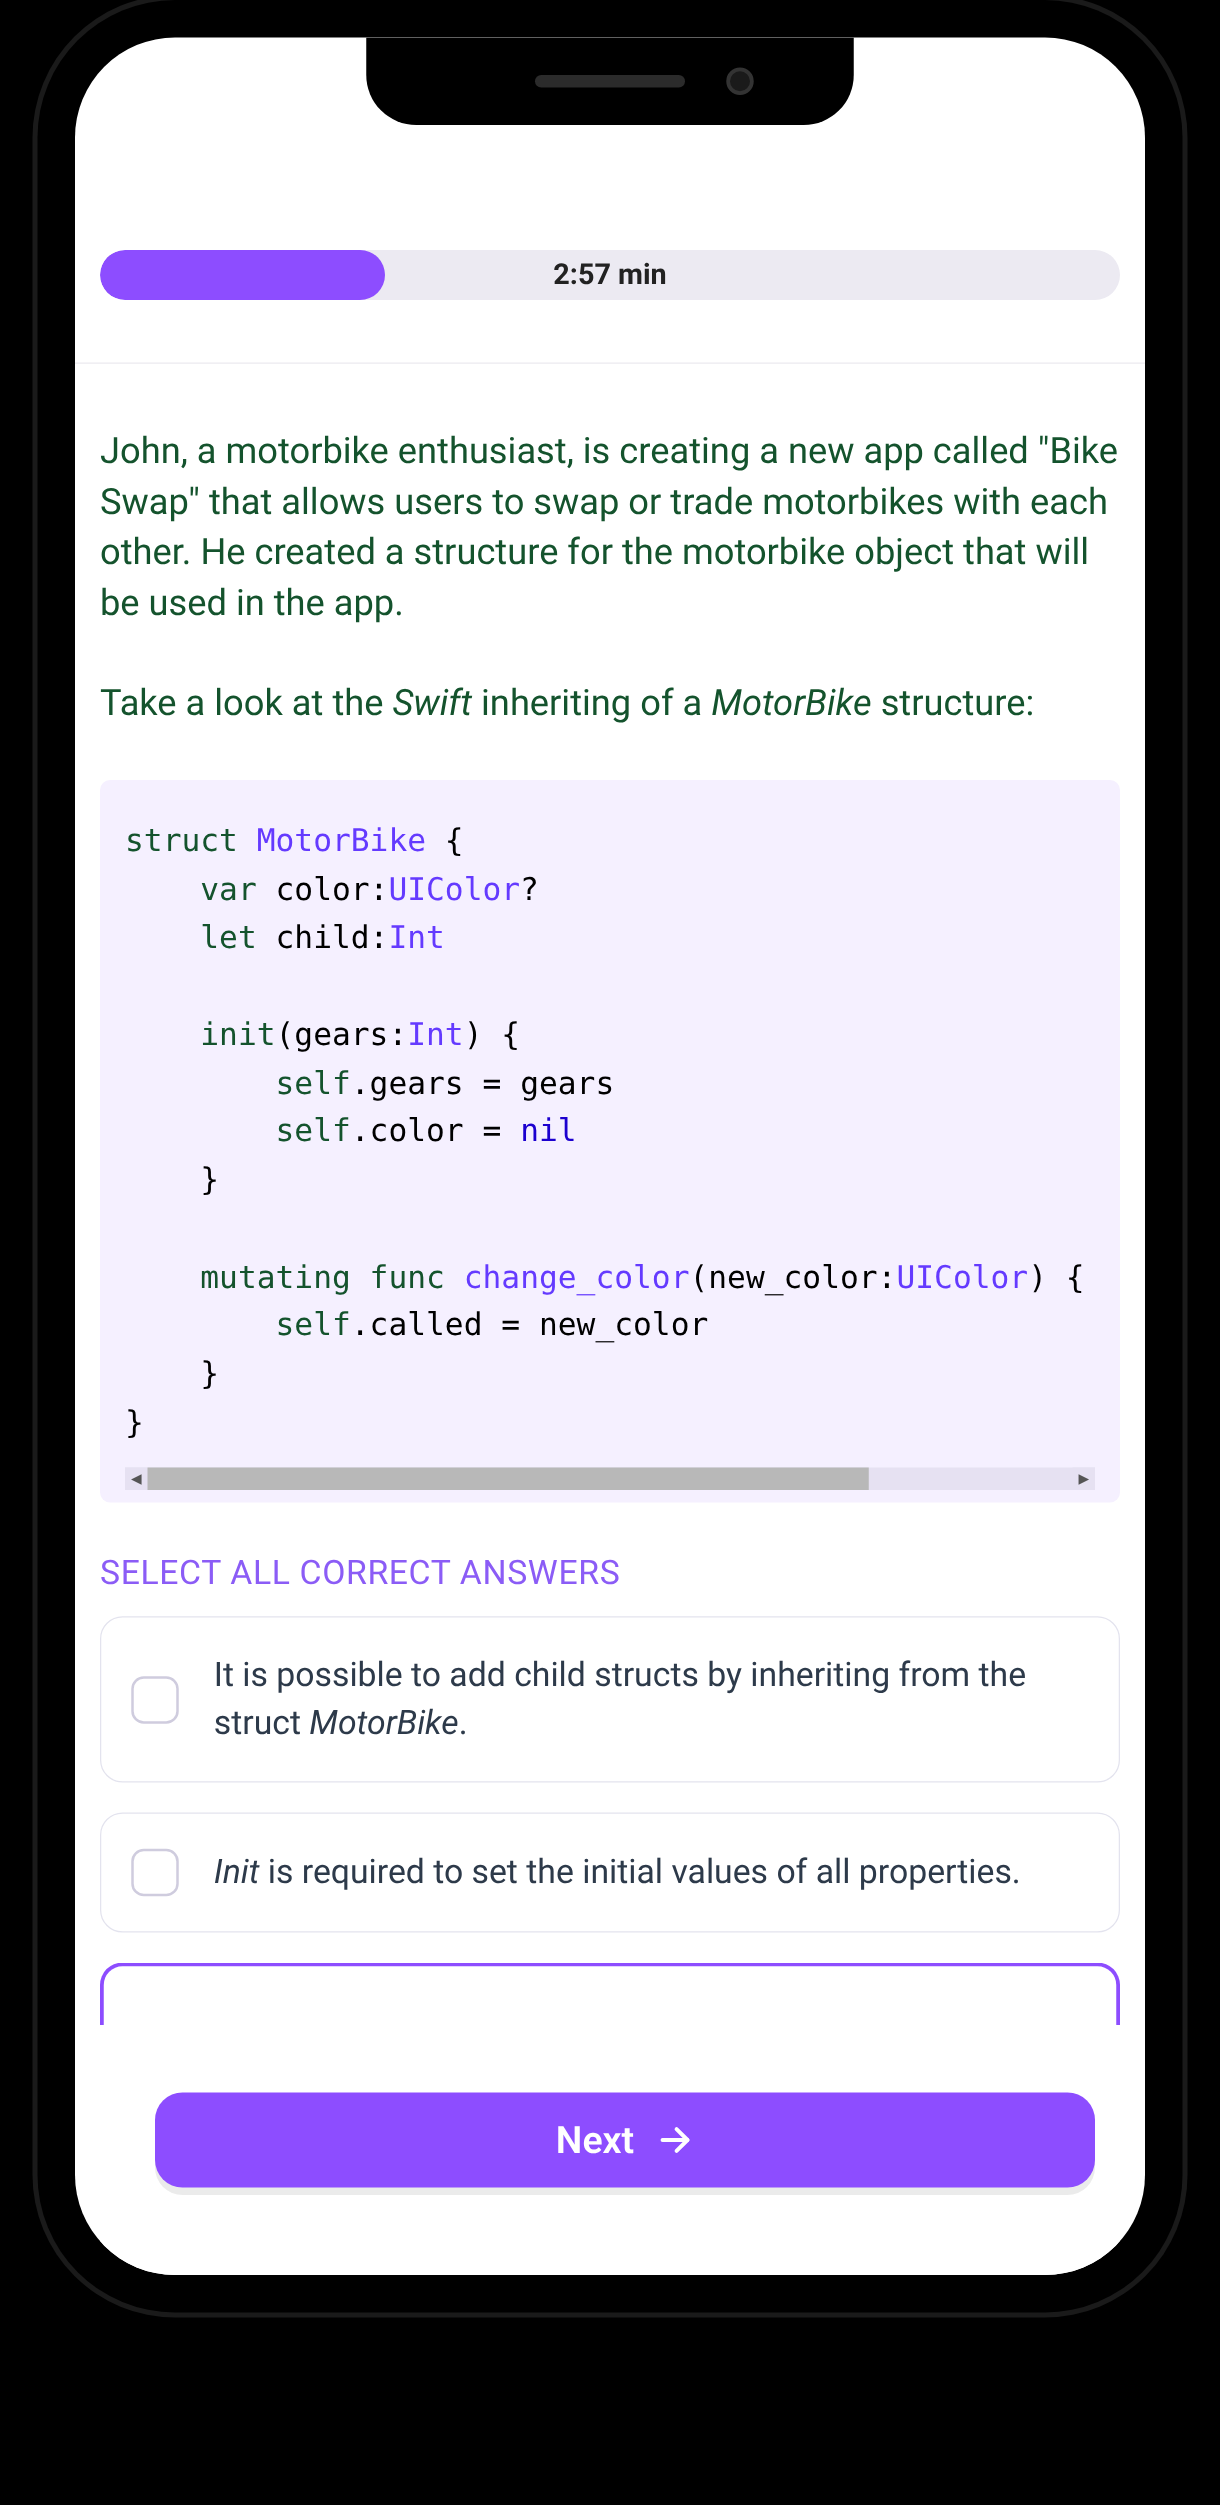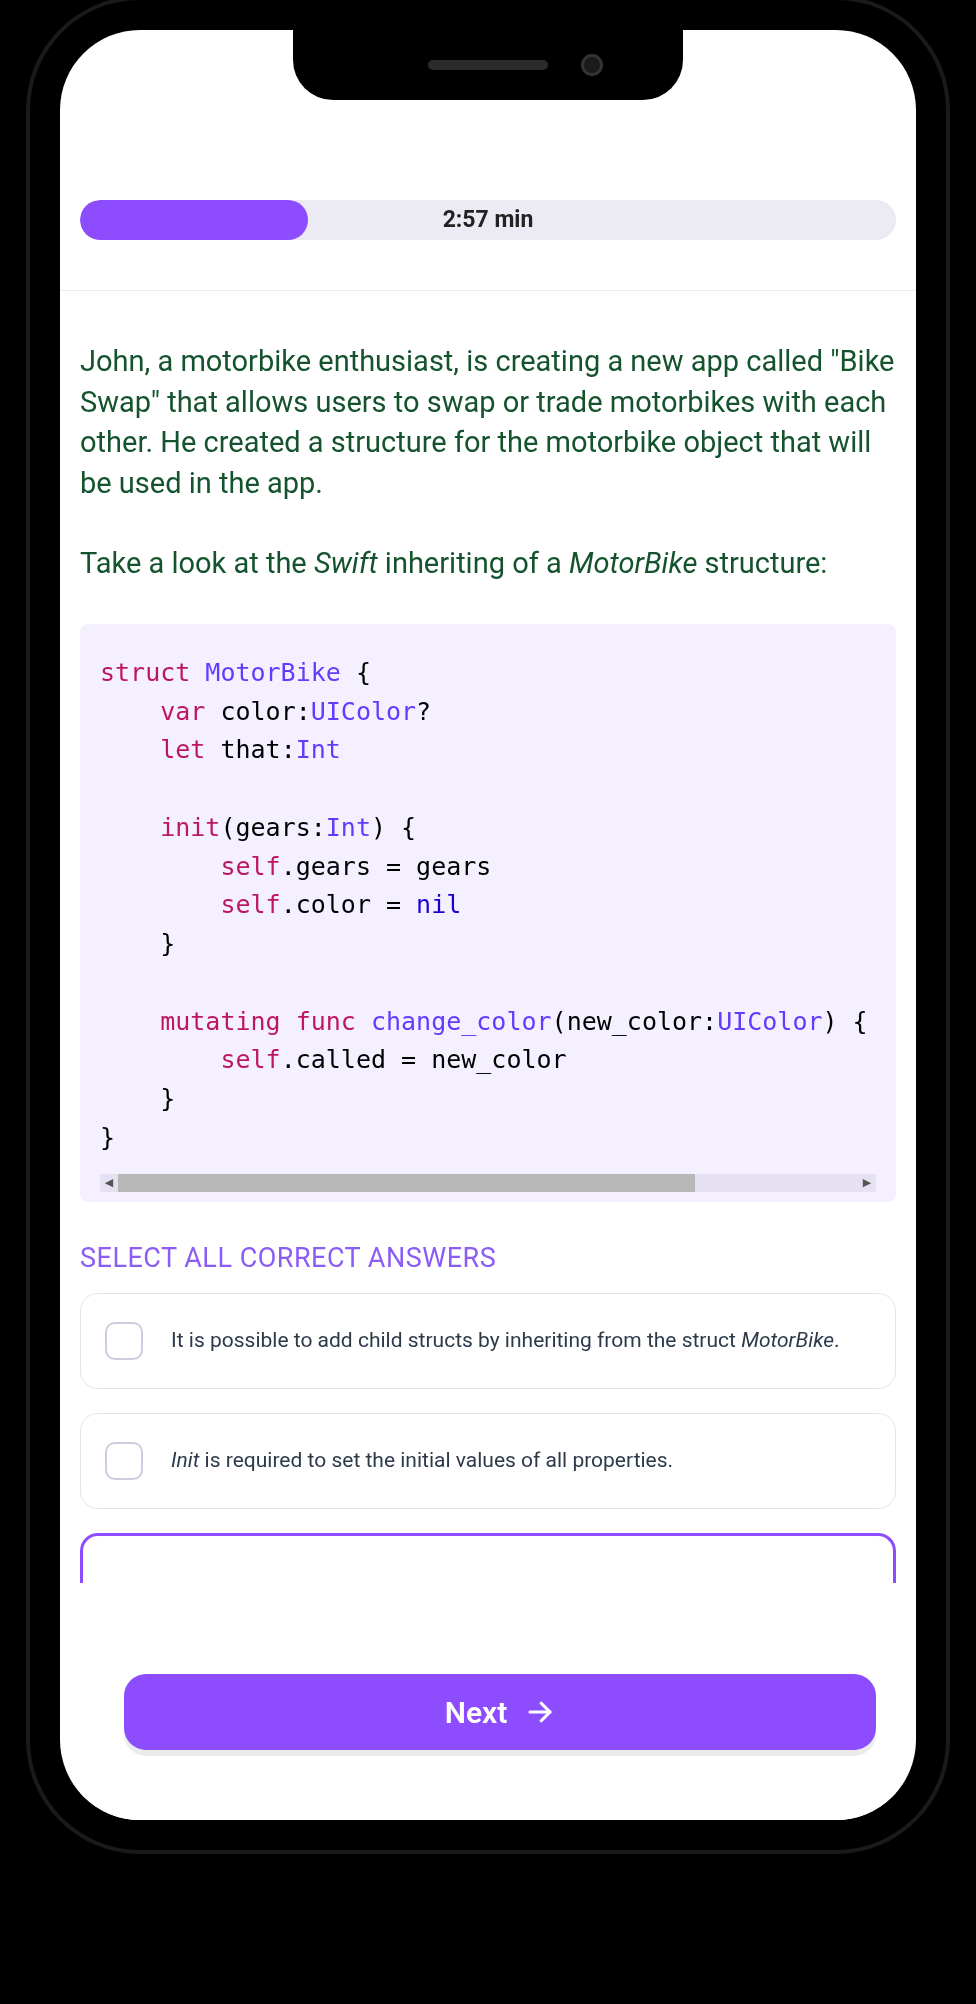--- a/index.html
+++ b/index.html
@@ -111,21 +111,21 @@
   }
   .codebox pre {
     font-family: ui-monospace, SFMono-Regular, Menlo, Consolas, monospace;
     font-size:25px;
     line-height:1.55;
     white-space: pre;
     overflow-x: auto;
     color:#222;
     padding-bottom: 16px;
   }
-  .tk-kw   { color:#be185d; }  
+  .tk-kw   { color:#14532d; }  
   .tk-type { color:#643aff; }  
   .tk-int  { color:#1c00cf; }  
   .tk-plain{ color:#000; }
   .h-scroll {
     height:18px;
     display:flex;
     align-items:stretch;
     background:#e6e1f2;
   }
   .h-scroll .arrow { width:18px; color:#555; font-size:11px; text-align:center; line-height:18px; background:#e6e1f2;}
@@ -147,21 +147,21 @@
     display:flex;
     align-items:center;
     gap:28px;
     margin-bottom:24px;
     background:#fff;
   }
   .answer .chk {
     width:38px; height:38px; border:2px solid #cfccde; border-radius:10px; flex:0 0 auto;
   }
   .answer .txt {
-    color:#2d3a4a; font-size:21px; line-height:1.4;
+    color:#2d3a4a; font-size:27px; line-height:1.4;
   }
   .answer .txt em { font-style:italic; }
 
   .answer.peek {
     border:3px solid #8d4dff;
     border-bottom:none;
     border-bottom-left-radius:0;
     border-bottom-right-radius:0;
     height:50px;
     padding-top:10px;
@@ -227,21 +227,21 @@
             <span>John, a motorbike enthusiast, is creating a new app called "Bike Swap" that allows users to swap or trade motorbikes with each other. He created a structure for the motorbike object that will be used in the app.</span>
           </p>
 
           <p class="q-para">
             <span>Take a look at the </span><em>Swift</em><span> inheriting of a </span><em>MotorBike</em><span> structure:</span>
           </p>
 
           <div class="codebox">
             <pre id="code-pre"><span class="tk-kw">struct </span><span class="tk-type">MotorBike</span><span class="tk-plain"> {</span>
 <span class="tk-plain">    </span><span class="tk-kw">var</span><span class="tk-plain"> color:</span><span class="tk-type">UIColor</span><span class="tk-plain">?</span>
-<span class="tk-plain">    </span><span class="tk-kw">let</span><span class="tk-plain"> that:</span><span class="tk-type">Int</span>
+<span class="tk-plain">    </span><span class="tk-kw">let</span><span class="tk-plain"> child:</span><span class="tk-type">Int</span>
 <span class="tk-plain"></span>
 <span class="tk-plain">    </span><span class="tk-kw">init</span><span class="tk-plain">(gears:</span><span class="tk-type">Int</span><span class="tk-plain">) {</span>
 <span class="tk-plain">        </span><span class="tk-kw">self</span><span class="tk-plain">.gears = gears</span>
 <span class="tk-plain">        </span><span class="tk-kw">self</span><span class="tk-plain">.color = </span><span class="tk-int">nil</span>
 <span class="tk-plain">    }</span>
 <span class="tk-plain"></span>
 <span class="tk-plain">    </span><span class="tk-kw">mutating func</span><span class="tk-plain"> </span><span class="tk-type">change_color</span><span class="tk-plain">(new_color:</span><span class="tk-type">UIColor</span><span class="tk-plain">) {</span>
 <span class="tk-plain">        </span><span class="tk-kw">self</span><span class="tk-plain">.called = new_color</span>
 <span class="tk-plain">    }</span>
 <span class="tk-plain">}</span></pre>

